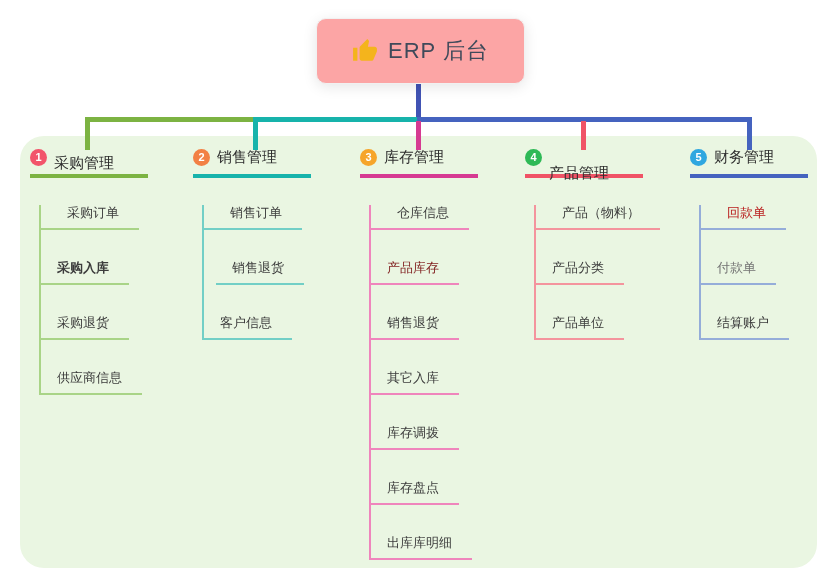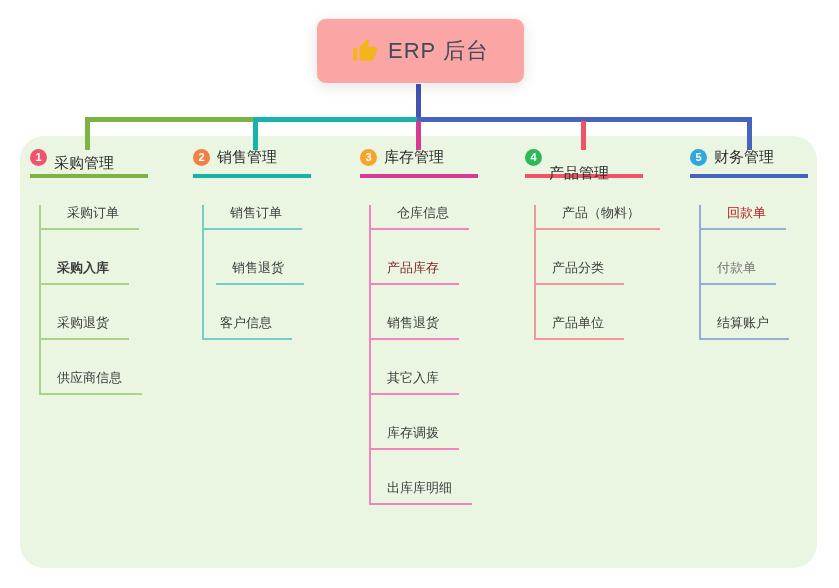--- a/index.html
+++ b/index.html
@@ -93,20 +93,21 @@
       <div class="branch-header" style="border-bottom-color: rgb(214, 58, 146);">
         <span class="badge" style="background: rgb(246, 165, 43);">3</span>
         <span class="branch-title" style="color: rgb(45, 45, 45);">库存管理</span>
       </div>
       <div class="children" style="border-left-color: rgb(239, 133, 188);">
         <div class="child" style="border-bottom-color: rgb(239, 133, 188); color: rgb(60, 60, 60);">仓库信息</div>
         <div class="child" style="border-bottom-color: rgb(239, 133, 188); color: #7f1d1d;">产品库存</div>
         <div class="child" style="border-bottom-color: rgb(239, 133, 188); color: rgb(60, 60, 60);">销售退货</div>
         <div class="child" style="border-bottom-color: rgb(239, 133, 188); color: rgb(60, 60, 60);">其它入库</div>
         <div class="child" style="border-bottom-color: rgb(239, 133, 188); color: rgb(60, 60, 60);">库存调拨</div>
+        <div class="child" style="border-bottom-color: rgb(239, 133, 188); color: rgb(60, 60, 60);">库存盘点</div>
         <div class="child" style="border-bottom-color: rgb(239, 133, 188); color: rgb(60, 60, 60);">出库库明细</div>
       </div>
     </div>
     <div class="branch" style="left: 525px;">
       <div class="branch-header" style="border-bottom-color: rgb(240, 83, 102);">
         <span class="badge" style="background: rgb(46, 185, 86);">4</span>
         <span class="branch-title" style="color: rgb(45, 45, 45); margin-top: 32px;">产品管理</span>
       </div>
       <div class="children" style="border-left-color: rgb(244, 148, 157);">
         <div class="child" style="border-bottom-color: rgb(244, 148, 157); color: rgb(60, 60, 60);">产品（物料）</div>

